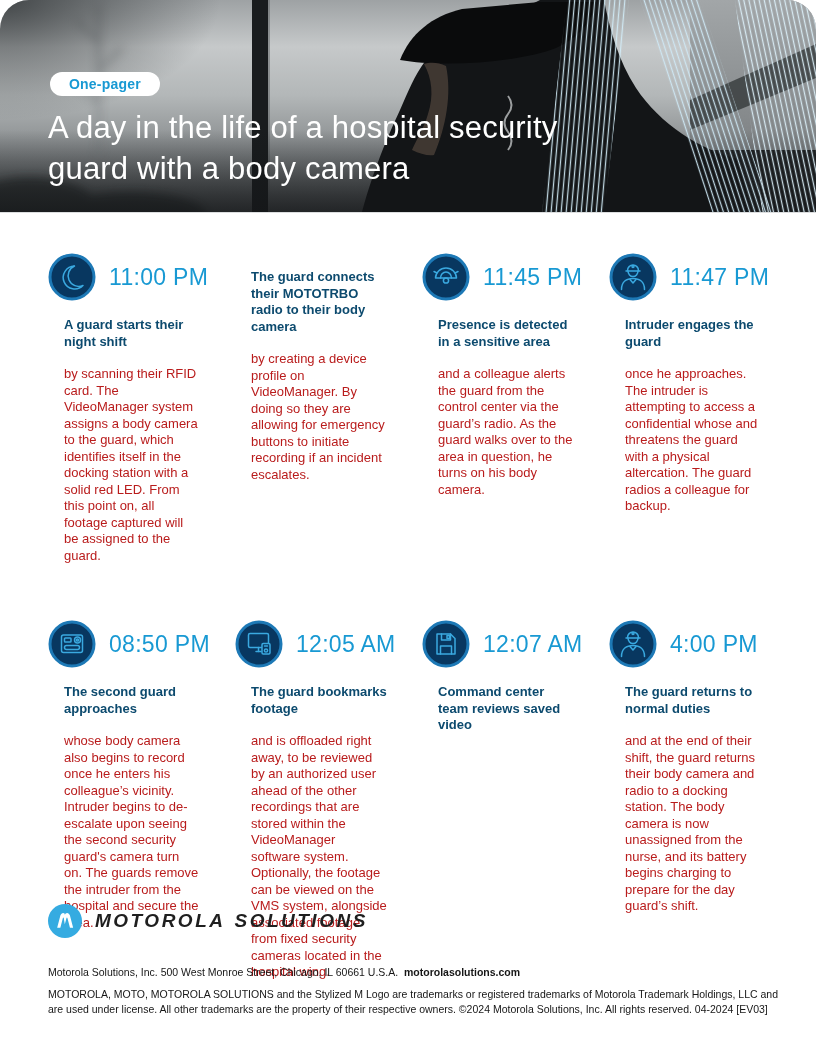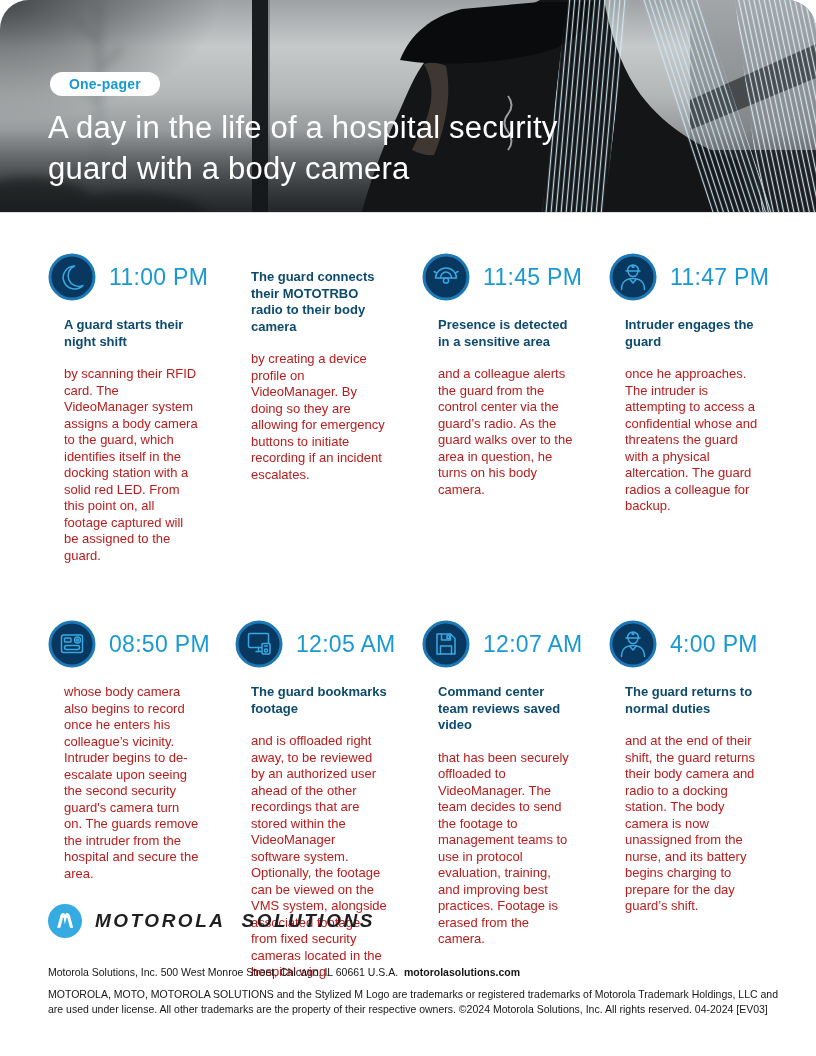--- a/index.html
+++ b/index.html
@@ -24,21 +24,21 @@
     padding:40px 39px 0 48px;
   }
   .item{width:168px;}
   .item-head{display:flex;align-items:center;gap:13px;margin-bottom:16px;}
   .item-head svg{flex:0 0 auto;display:block;}
   .time{font-size:23px;color:#1899d3;letter-spacing:.3px;white-space:nowrap;}
   .item h3{margin:16px;font-size:13px;line-height:16.5px;color:#0c4a6e;font-weight:bold;}
   .item p{margin:16px;font-size:13px;line-height:16.5px;color:#b91c1c;}
   
   .footer-logo{position:absolute;left:48px;top:904px;display:flex;align-items:center;gap:13px;}
-  .wordmark{display:flex;align-items:baseline;gap:16px;color:#1f1f1f;font-style:italic;}
+  .wordmark{display:flex;align-items:baseline;gap:9px;color:#1f1f1f;font-style:italic;}
   .wm-primary{font-size:19px;font-weight:bold;letter-spacing:2.5px;}
   .wm-secondary{font-size:19px;font-weight:700;letter-spacing:2.5px;}
   .footer-address{position:absolute;left:48px;top:966px;font-size:10.5px;color:#161616;}
   .footer-address b{font-weight:bold;}
   .footer-legal{
     position:absolute;left:48px;top:987px;width:738px;font-size:10.5px;
     line-height:15px;color:#161616;
   }
   .icon-glyph{stroke:#3aa9e0;stroke-width:1.5;fill:none;stroke-linecap:round;stroke-linejoin:round;}
 </style>
@@ -188,20 +188,21 @@
           <g class="icon-glyph">
             <rect x="13.5" y="15" width="21" height="17.5" rx="2"></rect>
             <rect x="16.5" y="18" width="6.5" height="4" rx="0.8"></rect>
             <circle cx="29.5" cy="20" r="3"></circle>
             <circle cx="29.5" cy="20" r="1.1"></circle>
             <rect x="16.5" y="25.5" width="15" height="4" rx="2"></rect>
           </g>
         </svg>
         <span class="time">08:50 PM</span>
       </div>
+      <h3>The second guard approaches</h3>
       <p>whose body camera also begins to record once he enters his colleague’s vicinity. Intruder begins to de-escalate upon seeing the second security guard's camera turn on.  The guards remove the intruder from the hospital and secure the area.</p>
     </div>
 
     <div class="item">
       <div class="item-head">
         <svg width="48" height="48" viewBox="0 0 48 48">
           <circle cx="24" cy="24" r="22" fill="#083760" stroke="#1d79b6" stroke-width="3"></circle>
           <g class="icon-glyph">
             <rect x="13.5" y="13.5" width="20" height="14" rx="1.5"></rect>
             <line x1="21" y1="31.5" x2="26" y2="31.5"></line>
@@ -226,21 +227,20 @@
           <g class="icon-glyph">
             <path d="M15,14 h13.5 l4.5,4.5 v15.5 h-18 z"></path>
             <path d="M19.5,14 v6 h9 v-6"></path>
             <rect x="25" y="15.5" width="2.5" height="3"></rect>
             <path d="M18.5,34 v-8 h11 v8"></path>
           </g>
         </svg>
         <span class="time">12:07 AM</span>
       </div>
       <h3>Command center team reviews saved video</h3>
-      <p>that has been securely offloaded to VideoManager. The team decides to send the footage to management teams to use in protocol evaluation, training, and improving best practices. Footage is erased from the camera.</p>
     </div>
 
     <div class="item">
       <div class="item-head">
         <svg width="48" height="48" viewBox="0 0 48 48">
           <circle cx="24" cy="24" r="22" fill="#083760" stroke="#1d79b6" stroke-width="3"></circle>
           <g class="icon-glyph">
             <path d="M18.5,17.5 a5.5,5.5 0 0 1 11,0"></path>
             <line x1="17" y1="18" x2="31" y2="18"></line>
             <circle cx="24" cy="13.5" r="1"></circle>

